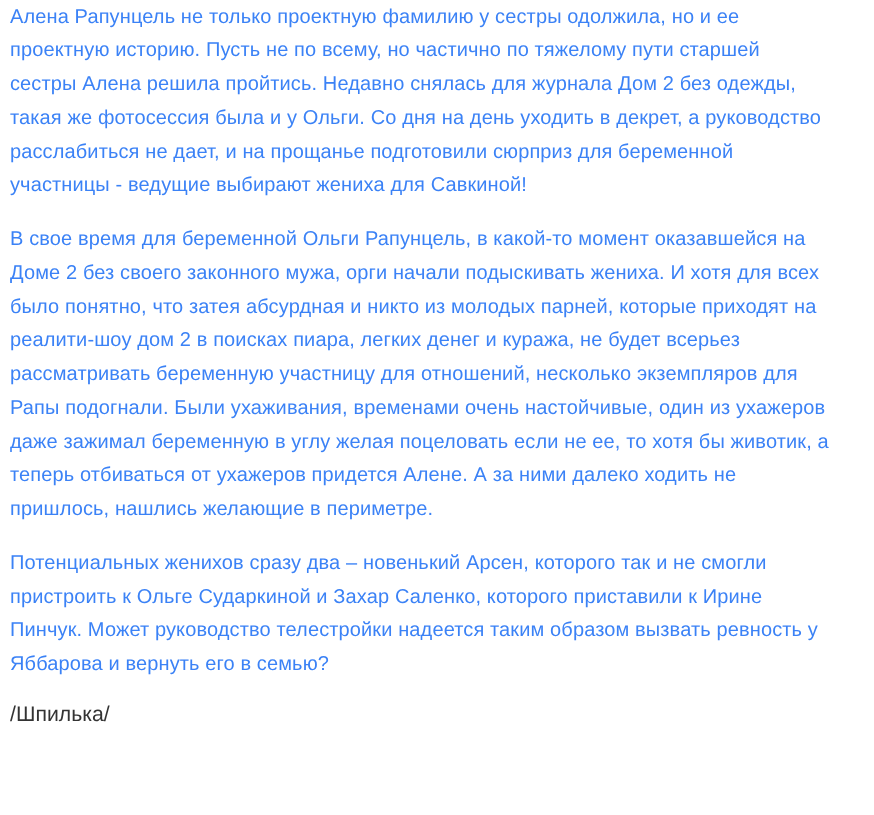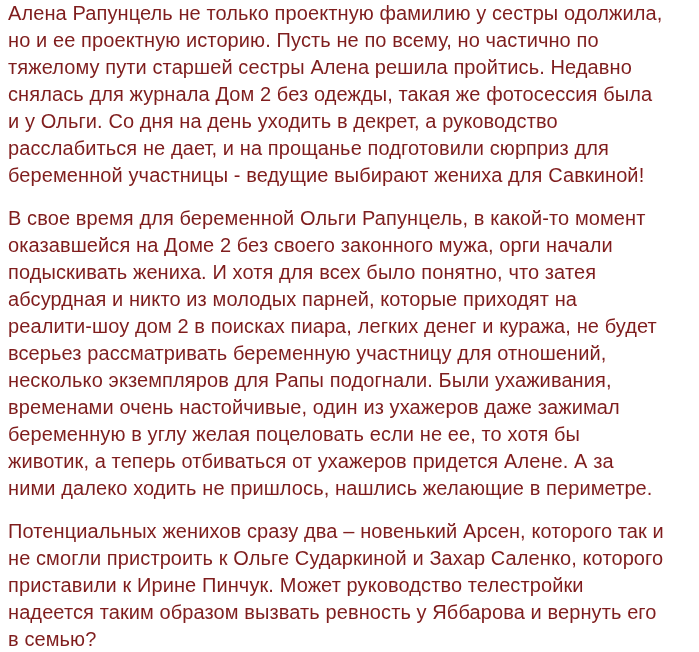--- a/index.html
+++ b/index.html
@@ -23,24 +23,24 @@
   .article-title {
     margin: 0 0 22px 0;
     font-size: 18px;
     line-height: 24px;
     font-weight: 400;
     color: #333333;
     letter-spacing: 0.1px;
   }
   .article-paragraph {
     margin: 0 0 16px 0;
-    font-size: 20px;
+    font-size: 16px;
     line-height: 27px;
     font-weight: 400;
-    color: #7f1d1d;
+    color: #3b82f6;
     letter-spacing: 0.1px;
   }
   .article-signature {
     margin: 13px 0 0 0;
     font-size: 17px;
     line-height: 22px;
     font-weight: 400;
     color: #333333;
   }
 </style>

